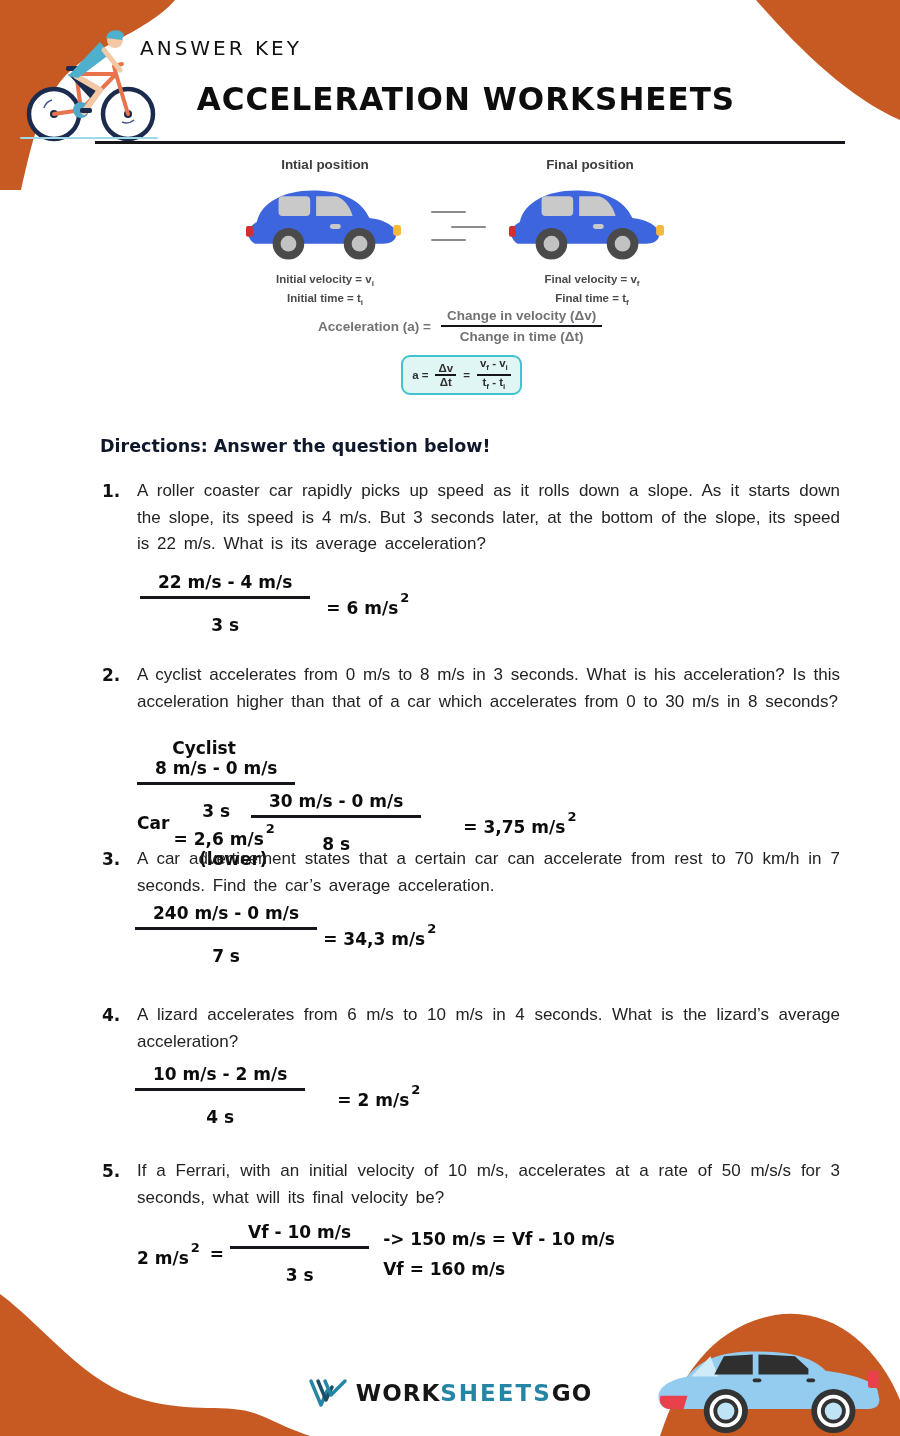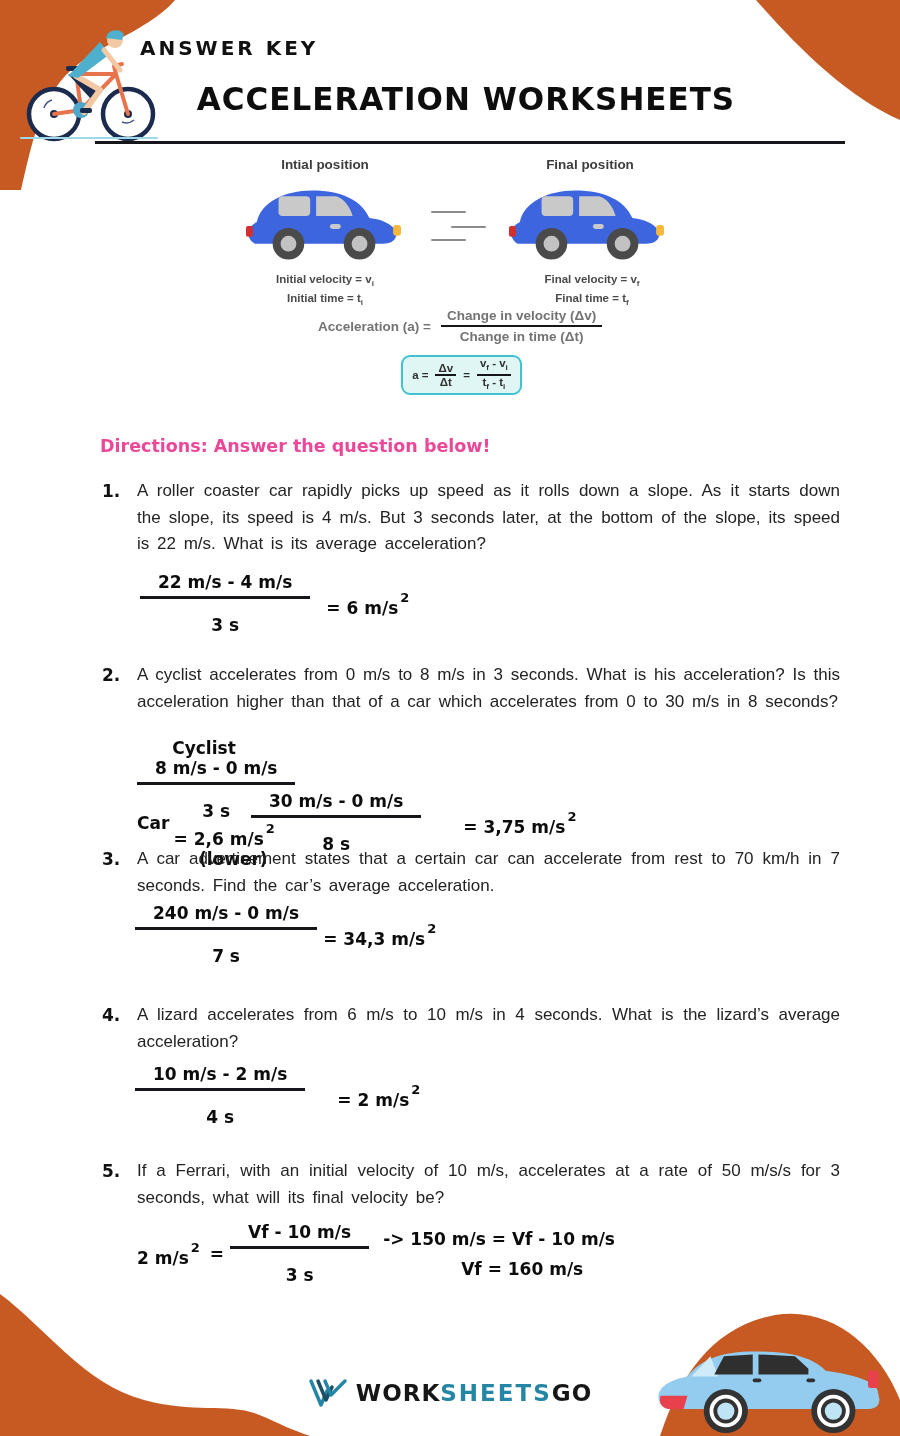--- a/index.html
+++ b/index.html
@@ -6,21 +6,21 @@
   .page{
     position:relative;width:900px;height:1436px;margin:0 auto;
     background:#ffffff;overflow:hidden;
     font-family:"Liberation Sans",sans-serif;color:#1f1f1f;
   }
   .abs{position:absolute;}
   svg{display:block;}
 
   
   .answer-key{
-    left:140px;top:36px;font-size:20px;font-weight:700;letter-spacing:3px;
+    left:140px;top:36px;font-size:20px;font-weight:400;letter-spacing:3px;
     color:#111;font-family:"DejaVu Sans",sans-serif;
   }
   .main-title{
     left:96px;top:80px;width:740px;text-align:center;
     font-size:31px;font-weight:700;letter-spacing:1px;color:#0d0d0d;
     font-family:"DejaVu Sans",sans-serif;transform:scaleY(1.05);
   }
   .header-rule{left:95px;top:141px;width:750px;height:3px;background:#15151a;}
   .bike-ground{left:20px;top:137px;width:138px;height:2px;background:#9FD8E8;border-radius:2px;}
 
@@ -37,39 +37,39 @@
     display:flex;align-items:center;gap:7px;justify-content:center;
     left:401px;top:355px;width:117px;height:36px;
     border:2px solid #3EC3CF;border-radius:9px;background:#E0F6F5;
     font-size:11.5px;font-weight:700;color:#2e2e2e;
   }
   .formula-box .frac .num,.formula-box .frac .den{padding:0 3px;line-height:12px;}
   .formula-box .bar{height:1.5px;}
   .formula-box .sub{font-size:8px;vertical-align:-3px;}
 
   
-  .directions{left:100px;top:436px;font-size:17.5px;font-weight:700;color:#ec4899;
+  .directions{left:100px;top:436px;font-size:17.5px;font-weight:700;color:#0f172a;
     font-family:"DejaVu Sans",sans-serif;}
   .qnum{width:32px;font-size:17px;font-weight:700;color:#111;font-family:"DejaVu Sans",sans-serif;}
   .qtext{
     left:137px;width:703px;font-size:17px;line-height:26.5px;color:#232323;
     text-align:justify;word-spacing:3px;
   }
   
   .ans{display:flex;align-items:center;font-family:"DejaVu Sans",sans-serif;
     font-weight:700;color:#0c0c0c;font-size:17px;}
   .ans .frac .num{padding:0 18px 4px;}
   .ans .frac .den{padding-top:16px;}
   .ans .frac .bar{height:3px;}
   .ans .result{margin-left:16px;white-space:nowrap;}
   .ans .sup{font-size:13px;vertical-align:12px;margin-left:2px;}
   .ans .label{width:88px;}
   .ans .note{margin-left:34px;text-align:right;}
   .a5-steps{margin-left:14px;white-space:nowrap;}
-  .a5-line2{margin-left:78px;margin-top:10px;}
+  .a5-line2{margin-top:10px;}
 
   
   .footer-logo{left:0;right:0;top:1378px;display:flex;align-items:center;justify-content:center;gap:8px;}
   .footer-logo .logo-text{font-size:23px;font-weight:700;letter-spacing:1px;
     font-family:"DejaVu Sans",sans-serif;}
   .lg-dark{color:#161616;}
   .lg-teal{color:#2585A5;letter-spacing:2px;}
 </style>
 </head>
 <body>

